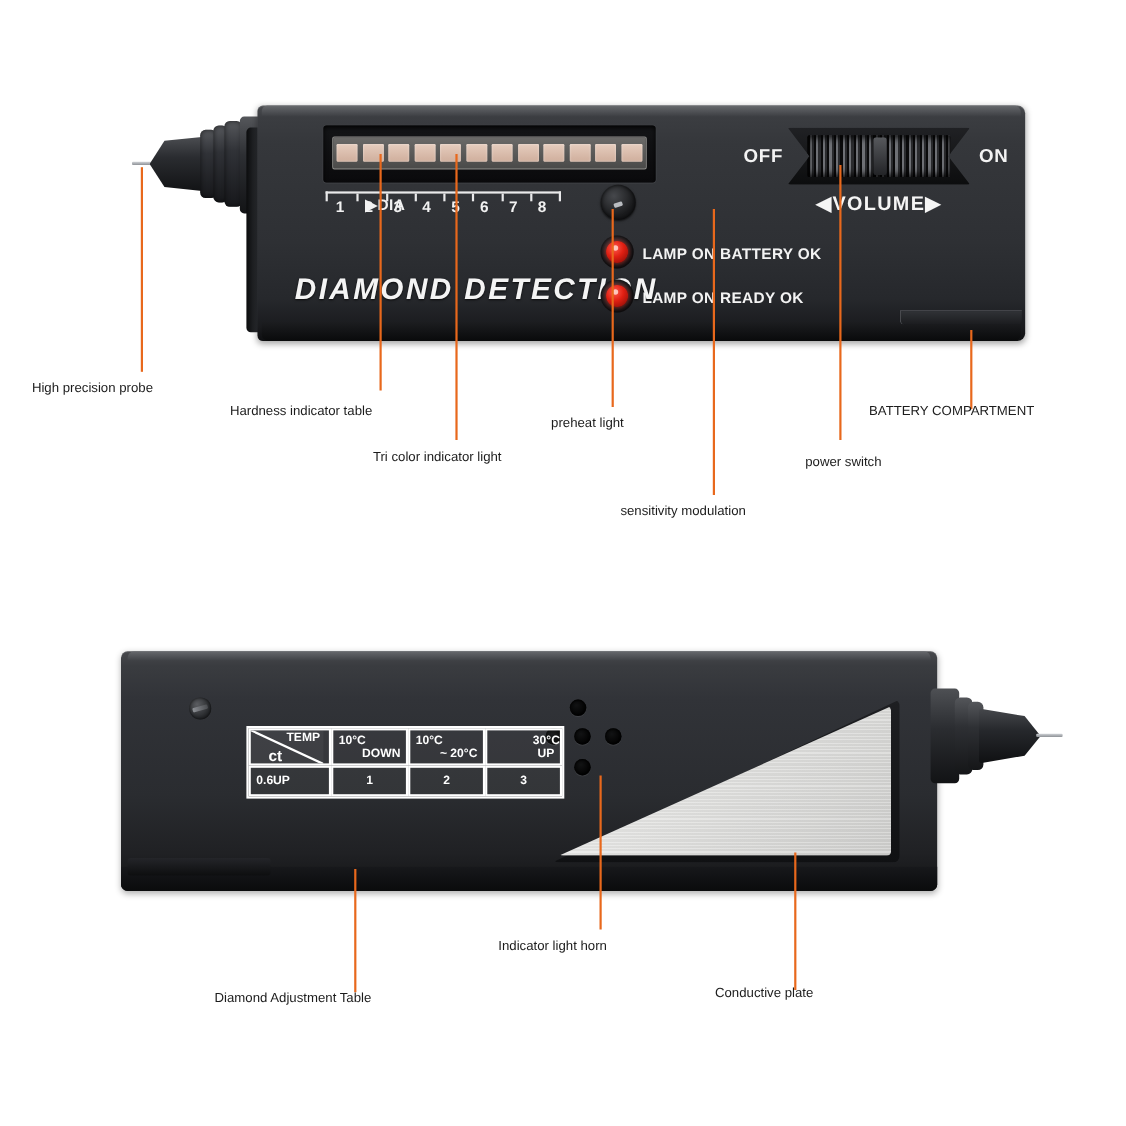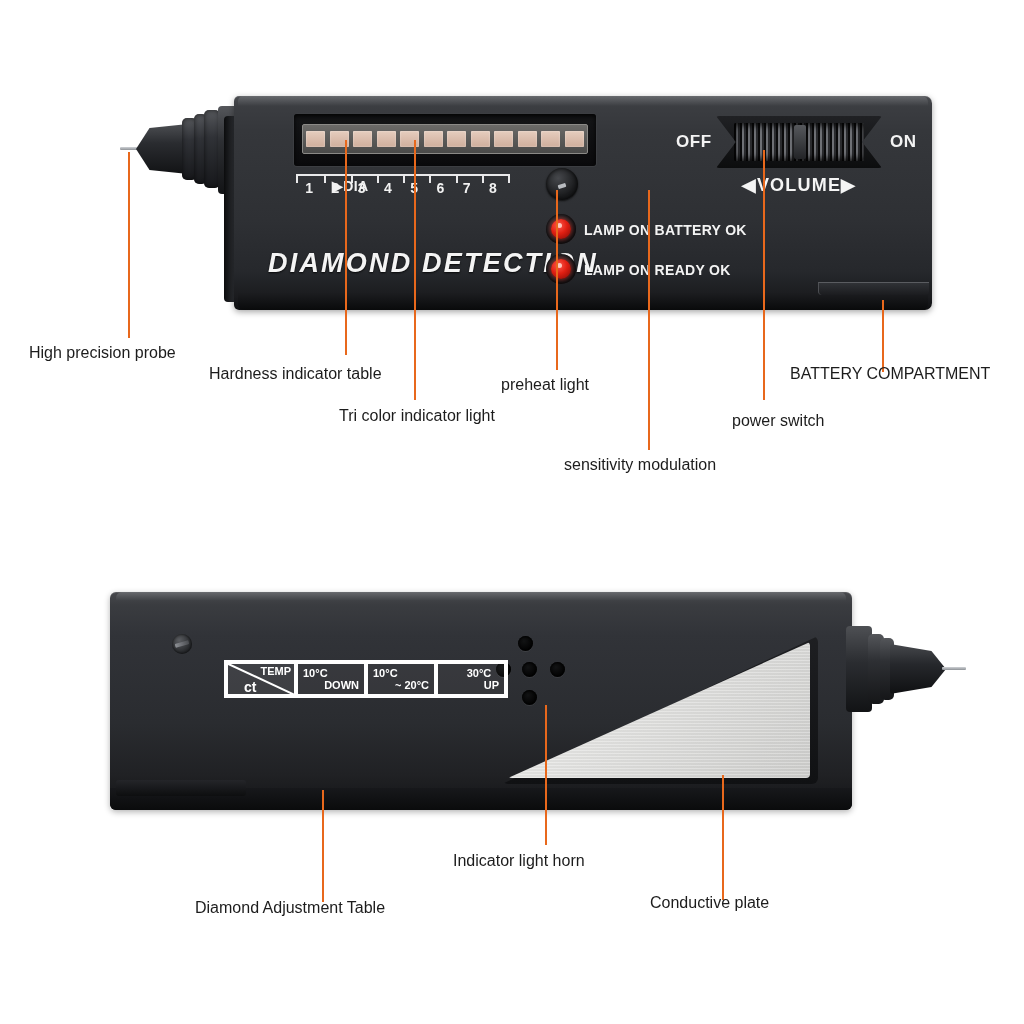--- a/index.html
+++ b/index.html
@@ -11,21 +11,21 @@
     position:relative;
   }
   .stage{position:absolute;left:0;top:0;width:1024px;height:1024px;}
 
   
   .abs{position:absolute;}
   .leader{position:absolute;background:#e8681c;width:2px;}
   .callout{
     position:absolute;
     color:#1c1c1c;
-    font-size:16px;
+    font-size:12px;
     line-height:19px;
     white-space:nowrap;
     font-family:"Liberation Sans", sans-serif;
   }
 
   
   #top-device{left:120px;top:96px;width:812px;height:222px;}
 
   
   .probe-needle{
@@ -436,23 +436,31 @@
             </td>
             <td class="colhead">
               <div style="text-align:left;padding-left:5px">10°C</div>
               <div style="text-align:right;padding-right:5px">DOWN</div>
             </td>
             <td class="colhead">
               <div style="text-align:left;padding-left:5px">10°C</div>
               <div style="text-align:right;padding-right:5px">~ 20°C</div>
             </td>
             <td class="colhead">
-              <div style="text-align:center;padding-left:16px">30°C</div>
+              <div style="text-align:right;padding-left:16px">30°C</div>
               <div style="text-align:right;padding-right:5px">UP</div>
             </td>
+          </tr>
+          <tr>
+            <td class="rowhead rh2">
+              <div style="text-align:left">0.6UP</div>
+            </td>
+            <td>1</td>
+            <td>2</td>
+            <td>3</td>
           </tr>
         </tbody>
     </table>
 
     <div class="abs b-neck"></div>
     <div class="abs b-ring br1"></div>
     <div class="abs b-ring br2"></div>
     <div class="abs b-cone"></div>
     <div class="abs b-needle"></div>
   </div>

